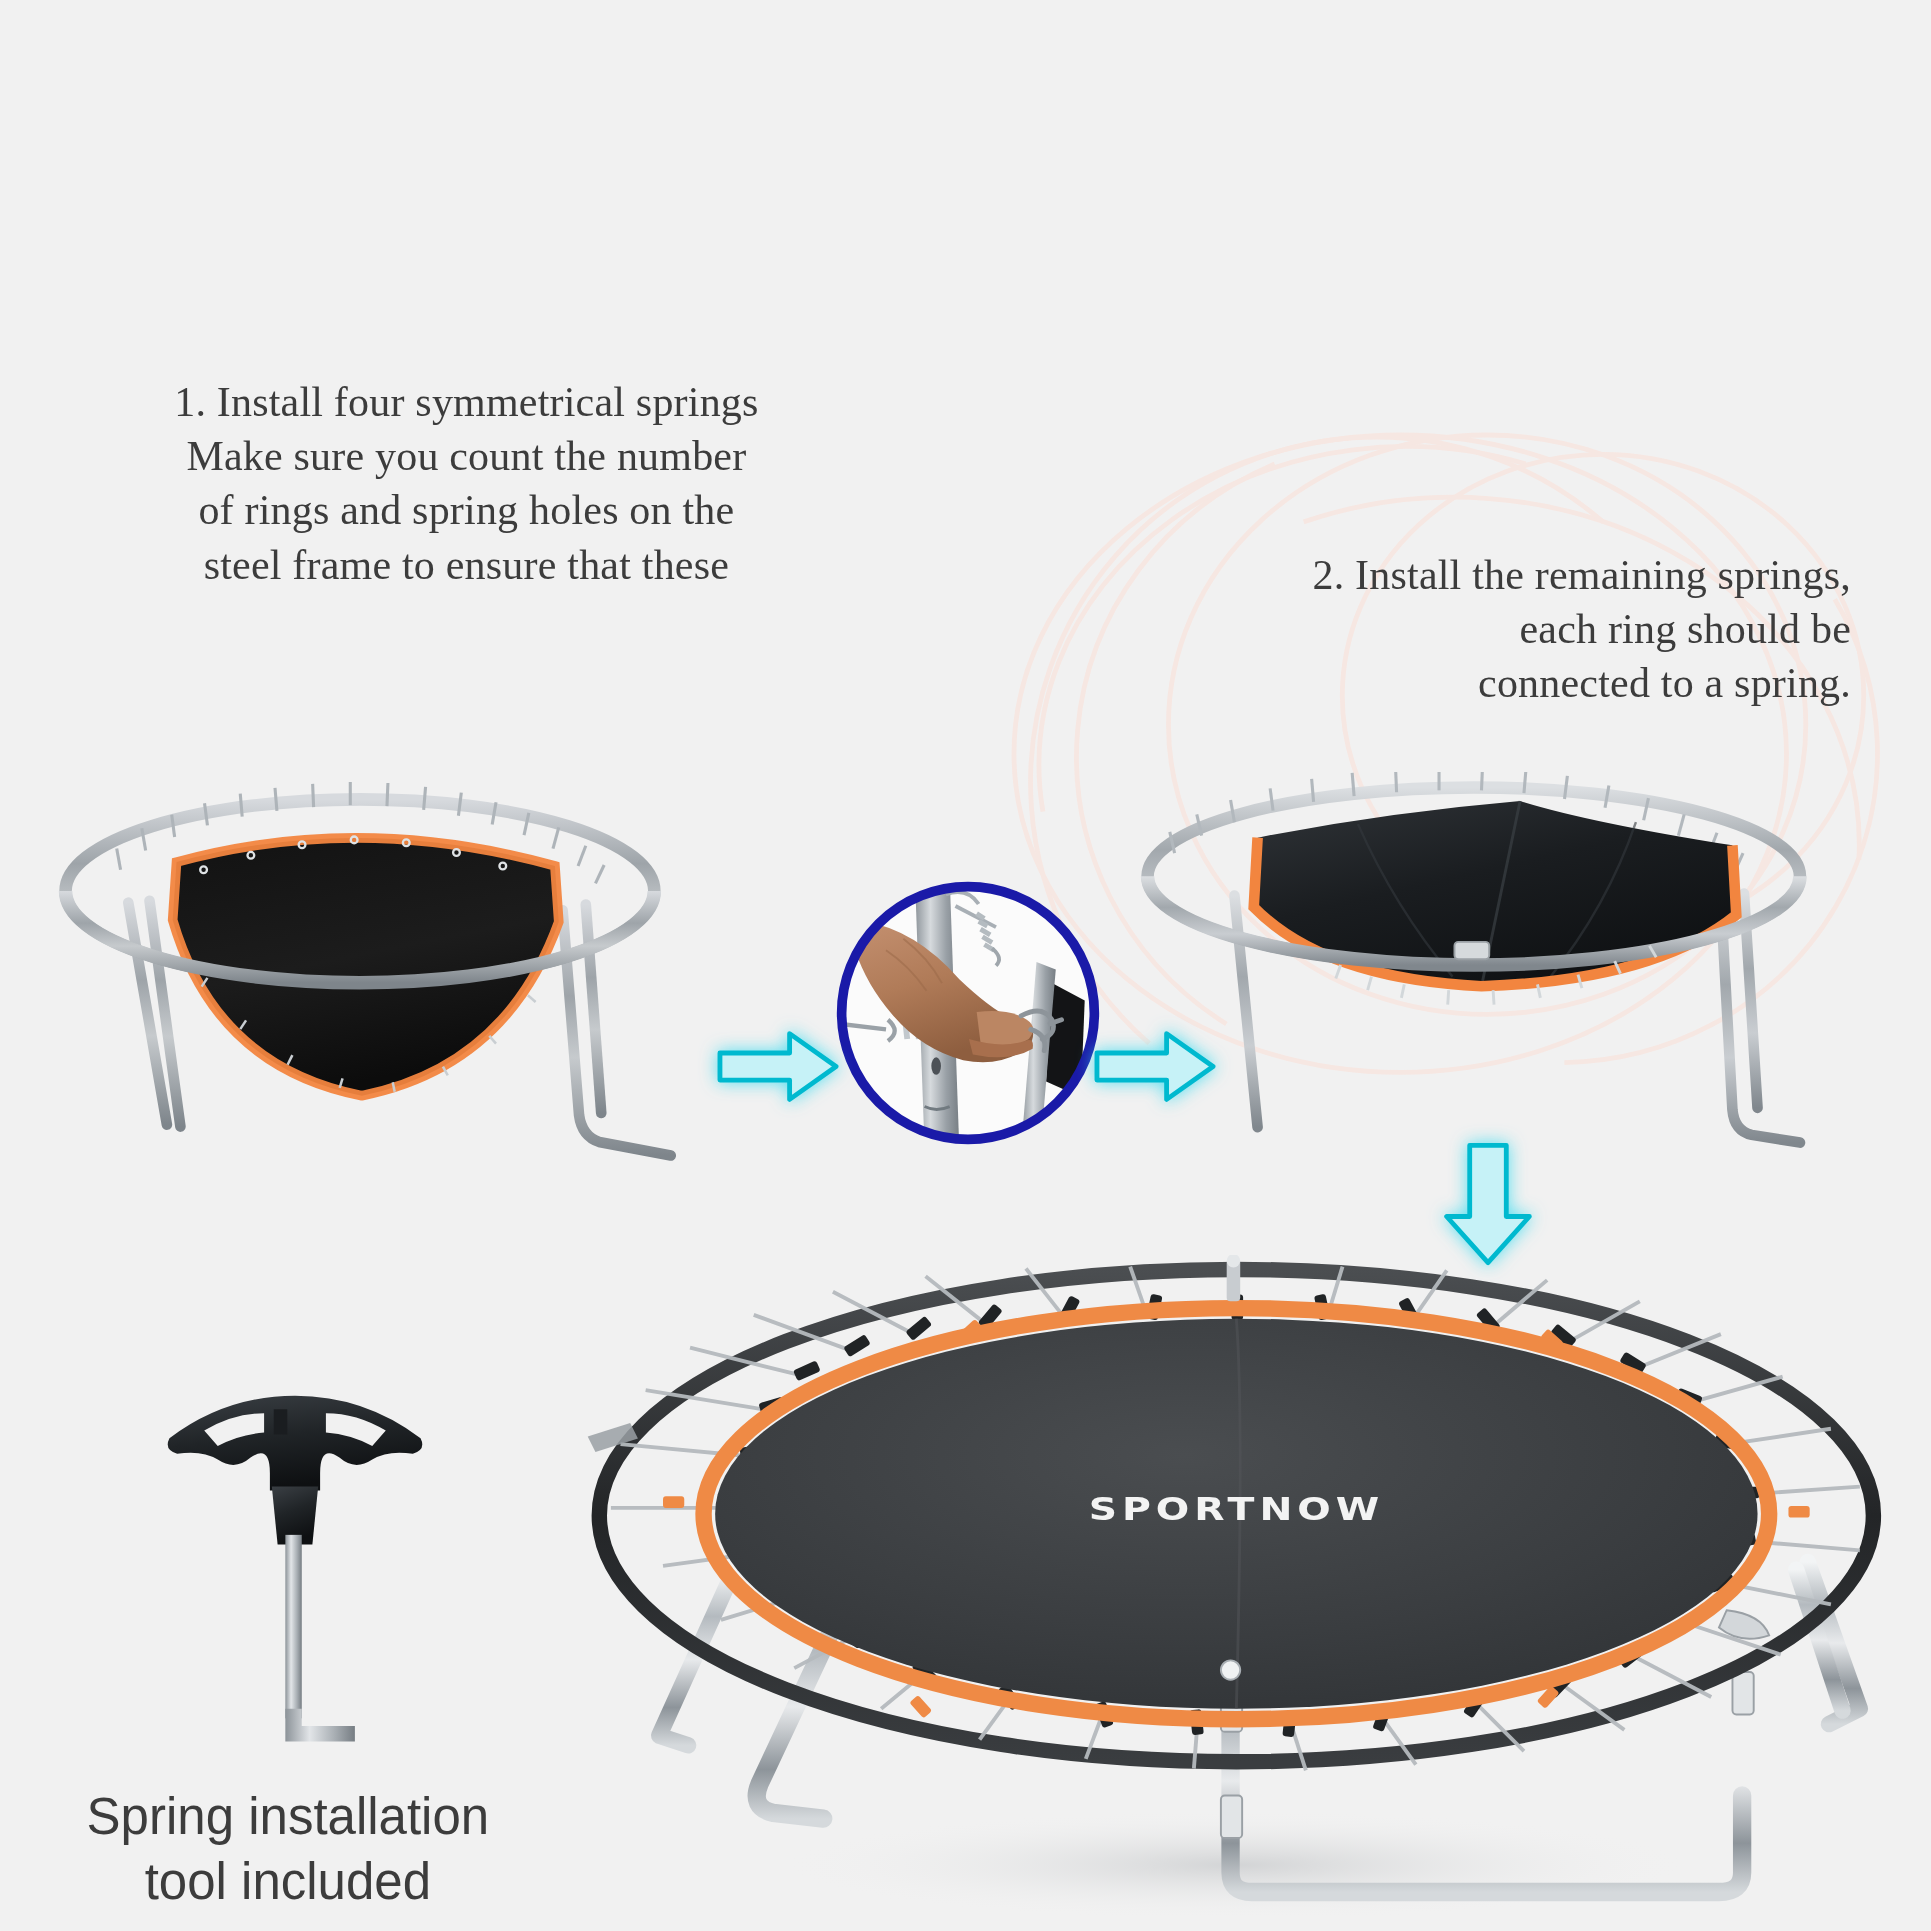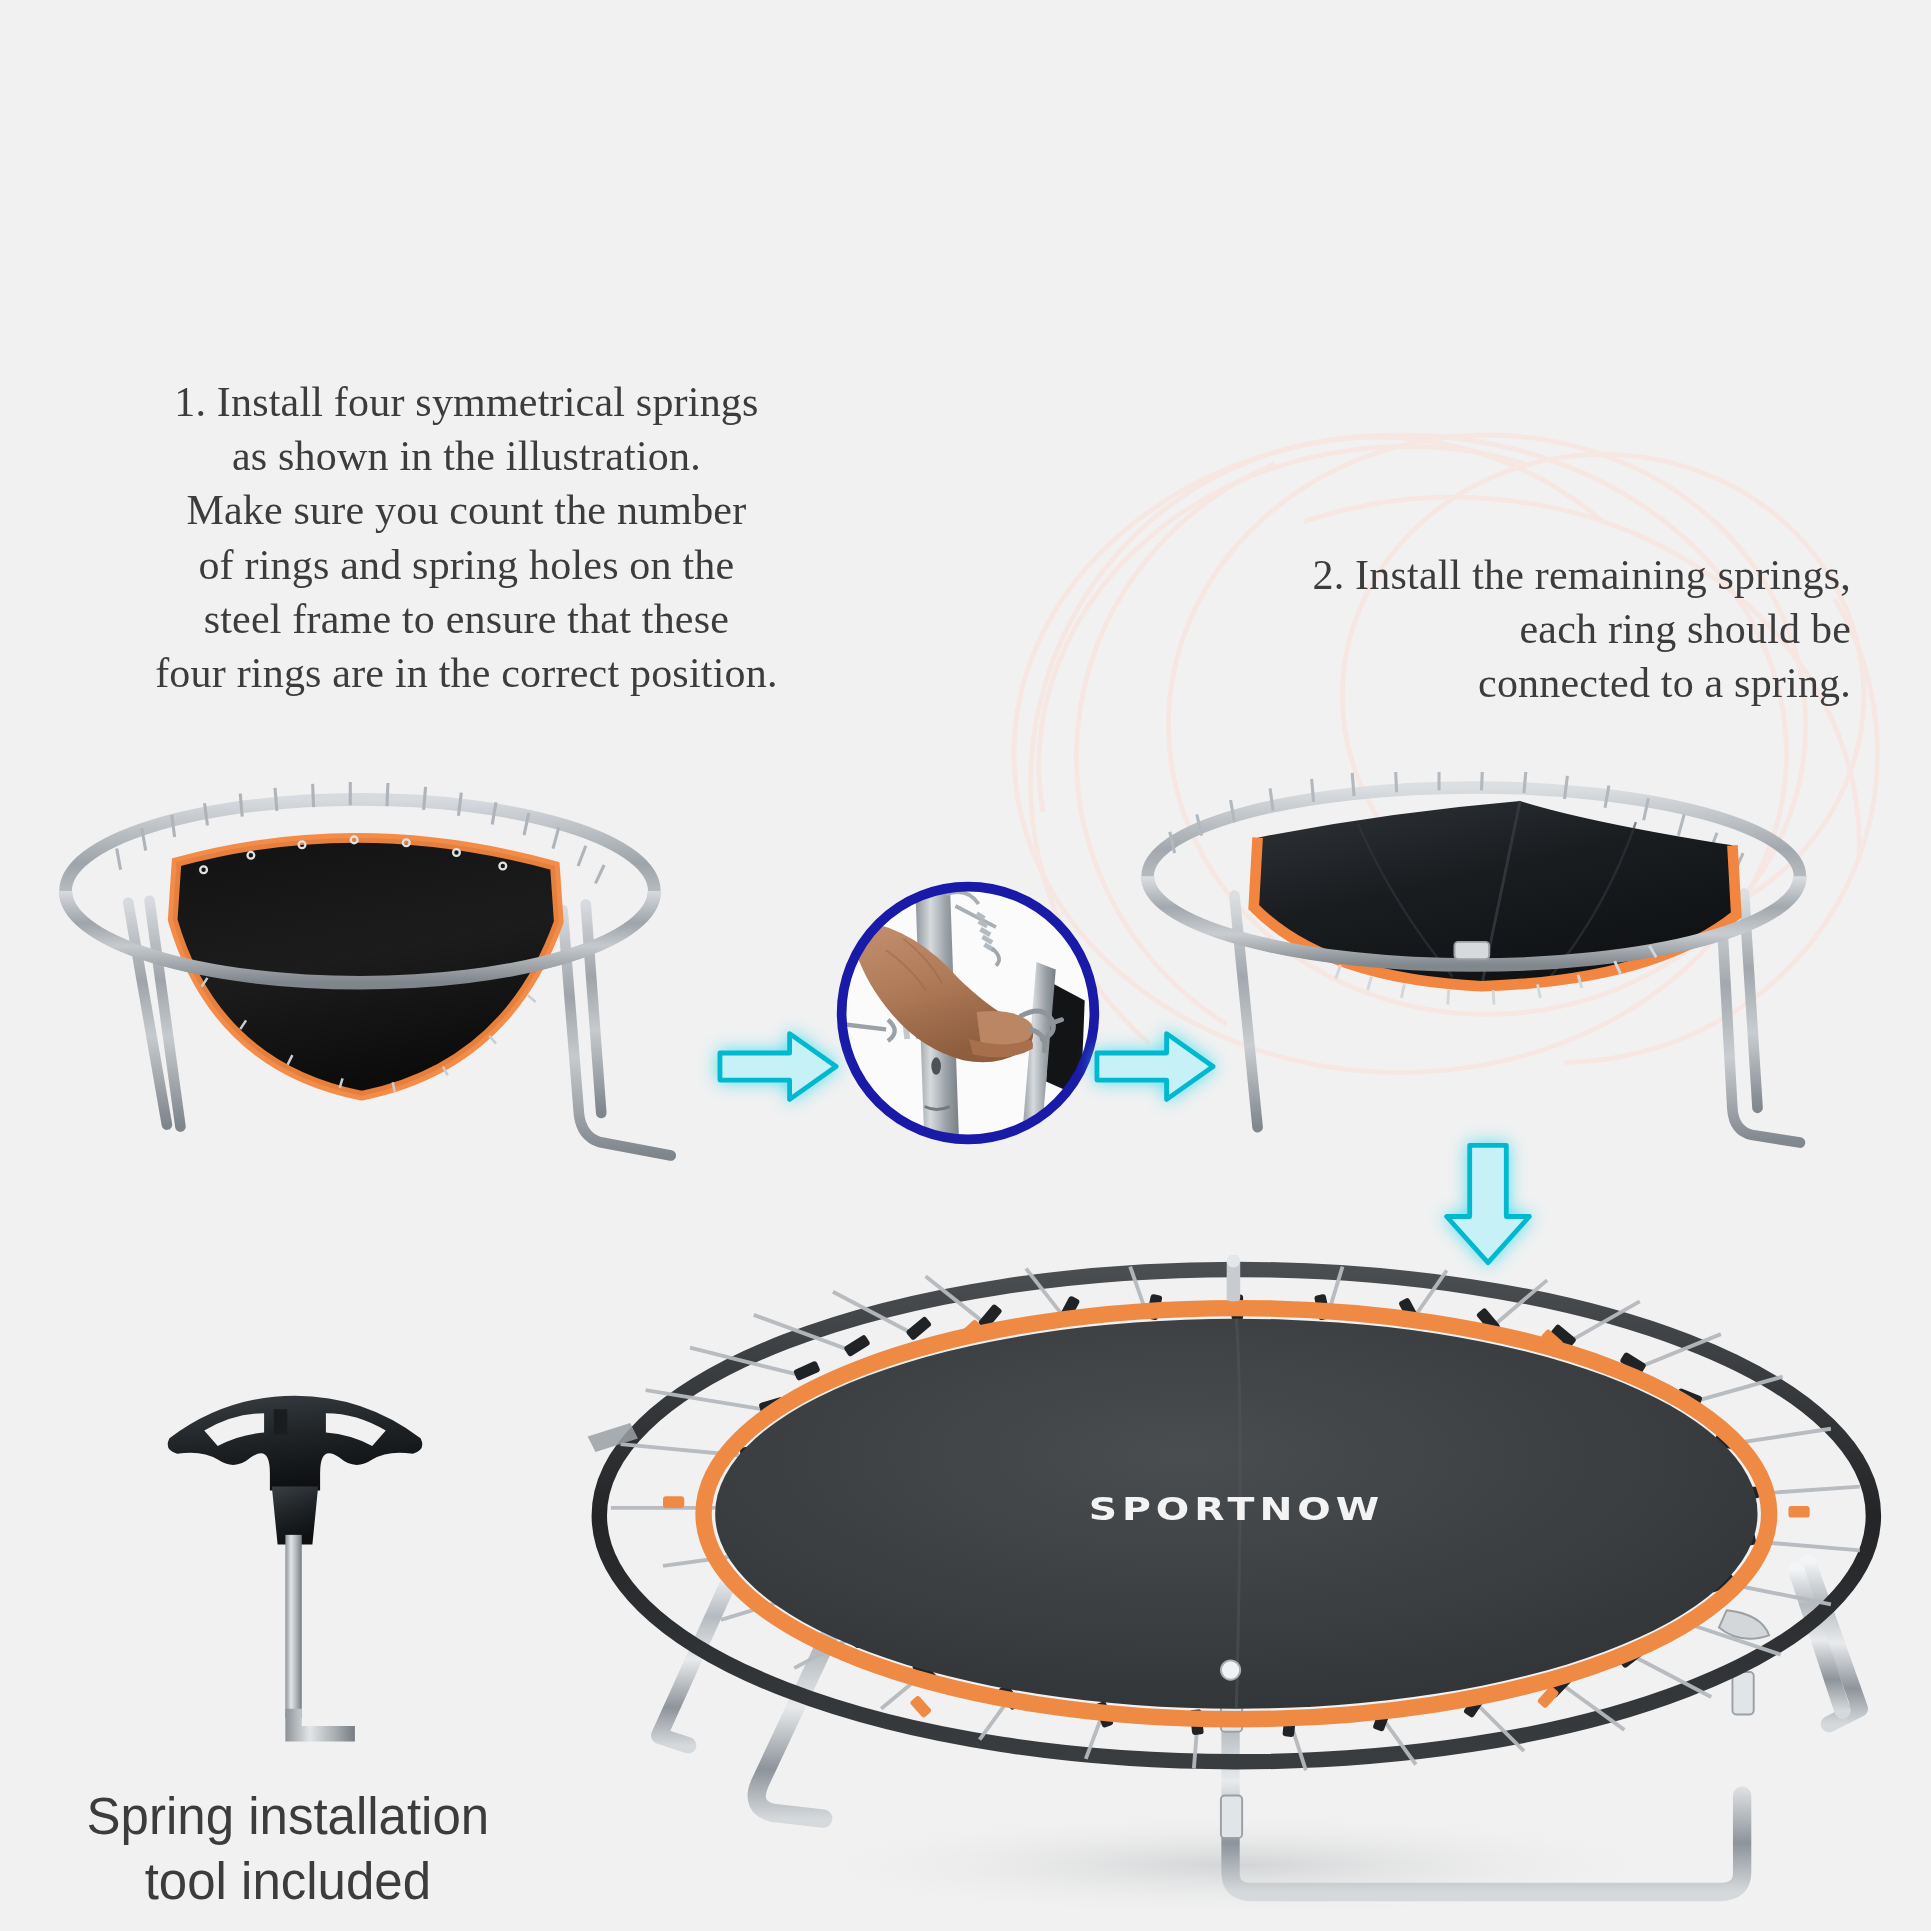--- a/index.html
+++ b/index.html
@@ -107,25 +107,23 @@
       <path d="M 250 640 A 340 330 0 0 1 300 60"></path>
       <path d="M 600 680 A 330 320 0 0 0 880 200"></path>
       <path d="M 330 120 A 420 360 0 0 1 905 470"></path>
       <path d="M 170 660 A 300 300 0 0 1 640 120"></path>
       <ellipse cx="640" cy="300" rx="270" ry="250"></ellipse>
     </g>
   </svg>
 
   <div class="instr" id="instr-1">
     <div>1. Install four symmetrical springs</div>
-    <div>as shown in the illustration.</div>
     <div>Make sure you count the number</div>
     <div>of rings and spring holes on the</div>
     <div>steel frame to ensure that these</div>
-    <div>four rings are in the correct position.</div>
   </div>
 
   <div class="instr" id="instr-2">
     <div>2. Install the remaining springs,</div>
     <div>each ring should be</div>
     <div>connected to a spring.</div>
   </div>
 
   <svg class="illus" id="tramp-1" viewBox="0 0 690 440" fill="none">
     <defs>

